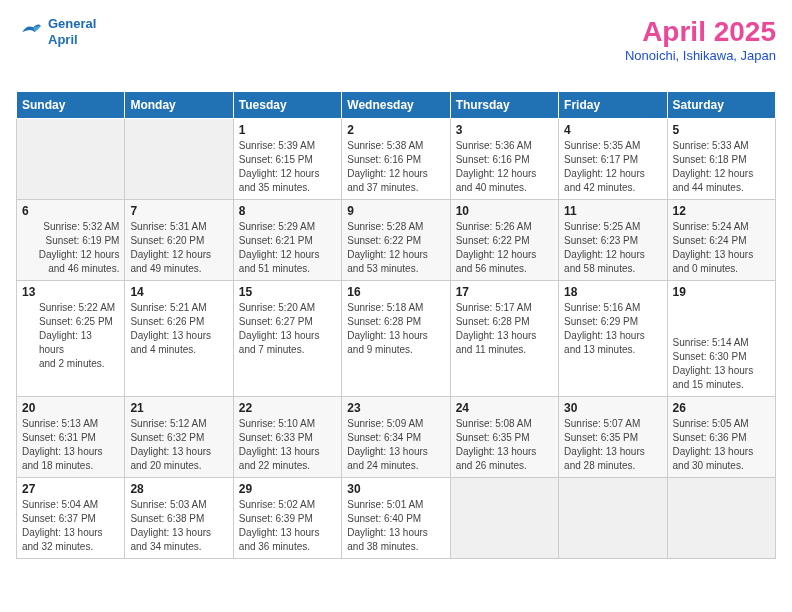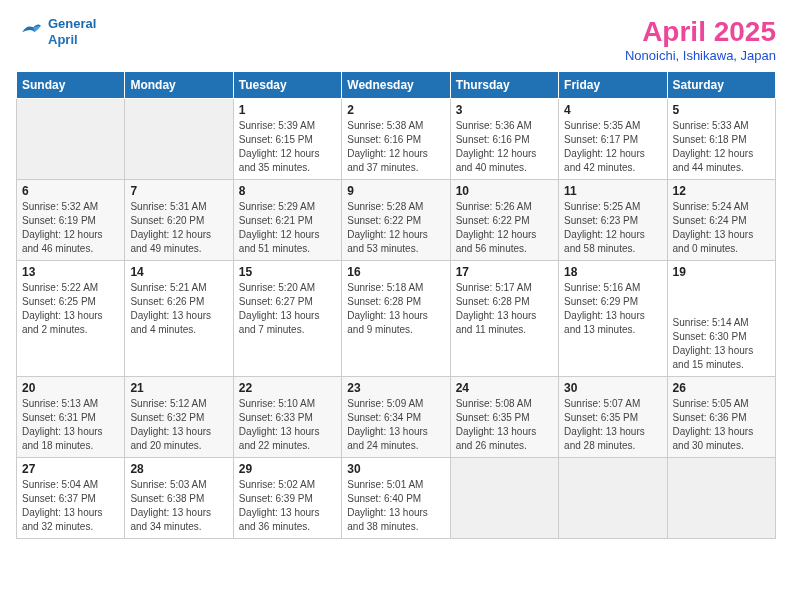--- a/index.html
+++ b/index.html
@@ -7,21 +7,21 @@
       font-family: Arial, sans-serif;
       background: #fff;
       width: 792px;
       min-height: 612px;
       padding: 16px;
     }
     .header {
       display: flex;
       justify-content: space-between;
       align-items: flex-start;
-      margin-bottom: 8px;
+      margin-bottom: 28px;
     }
     .logo {
       display: flex;
       align-items: center;
       gap: 4px;
     }
     .logo-text {
       font-size: 13px;
       font-weight: bold;
       color: #333;
@@ -155,21 +155,21 @@
           <div class="day-num">5</div>
           <div class="day-info" style="white-space: pre-line;">Sunrise: 5:33 AM
 Sunset: 6:18 PM
 Daylight: 12 hours
 and 44 minutes.</div>
         </td>
       </tr>
       <tr>
         <td>
           <div class="day-num">6</div>
-          <div class="day-info" style="white-space: pre-line;">Sunrise: 5:32 AM
+          <div class="day-info" style="white-space: pre-line; text-align: right;">Sunrise: 5:32 AM
 Sunset: 6:19 PM
 Daylight: 12 hours
 and 46 minutes.</div>
         </td>
         <td>
           <div class="day-num">7</div>
           <div class="day-info" style="white-space: pre-line;">Sunrise: 5:31 AM
 Sunset: 6:20 PM
 Daylight: 12 hours
 and 49 minutes.</div>
@@ -206,21 +206,21 @@
           <div class="day-num">12</div>
           <div class="day-info" style="white-space: pre-line;">Sunrise: 5:24 AM
 Sunset: 6:24 PM
 Daylight: 13 hours
 and 0 minutes.</div>
         </td>
       </tr>
       <tr>
         <td>
           <div class="day-num">13</div>
-          <div class="day-info" style="white-space: pre-line;">Sunrise: 5:22 AM
+          <div class="day-info" style="white-space: pre-line; margin-left: 17px;">Sunrise: 5:22 AM
 Sunset: 6:25 PM
 Daylight: 13 hours
 and 2 minutes.</div>
         </td>
         <td>
           <div class="day-num">14</div>
           <div class="day-info" style="white-space: pre-line;">Sunrise: 5:21 AM
 Sunset: 6:26 PM
 Daylight: 13 hours
 and 4 minutes.</div>

